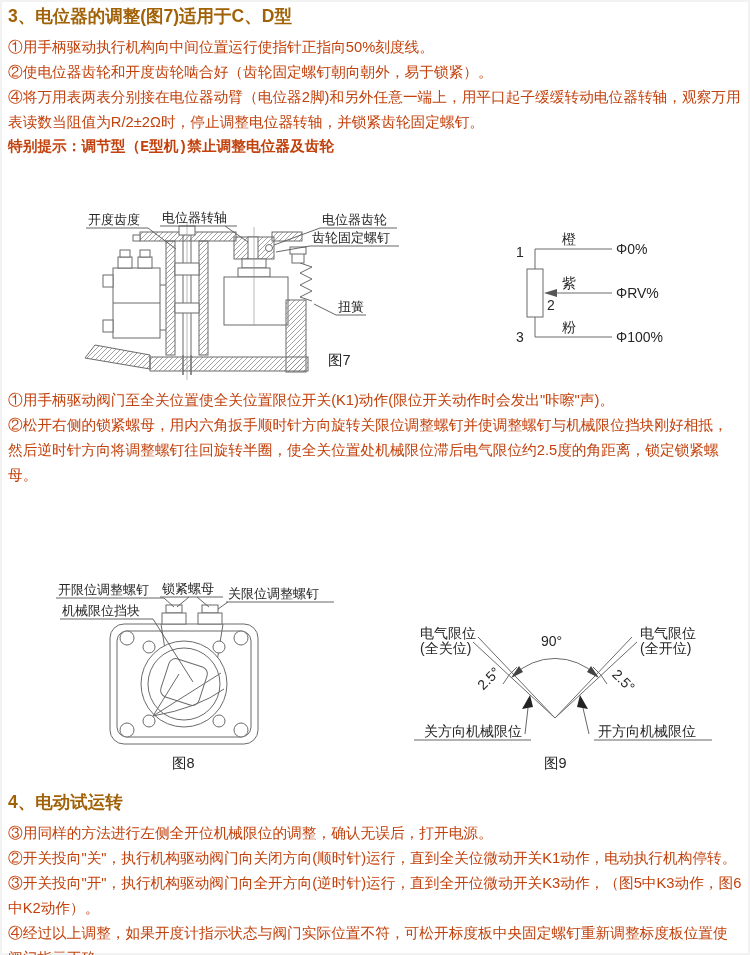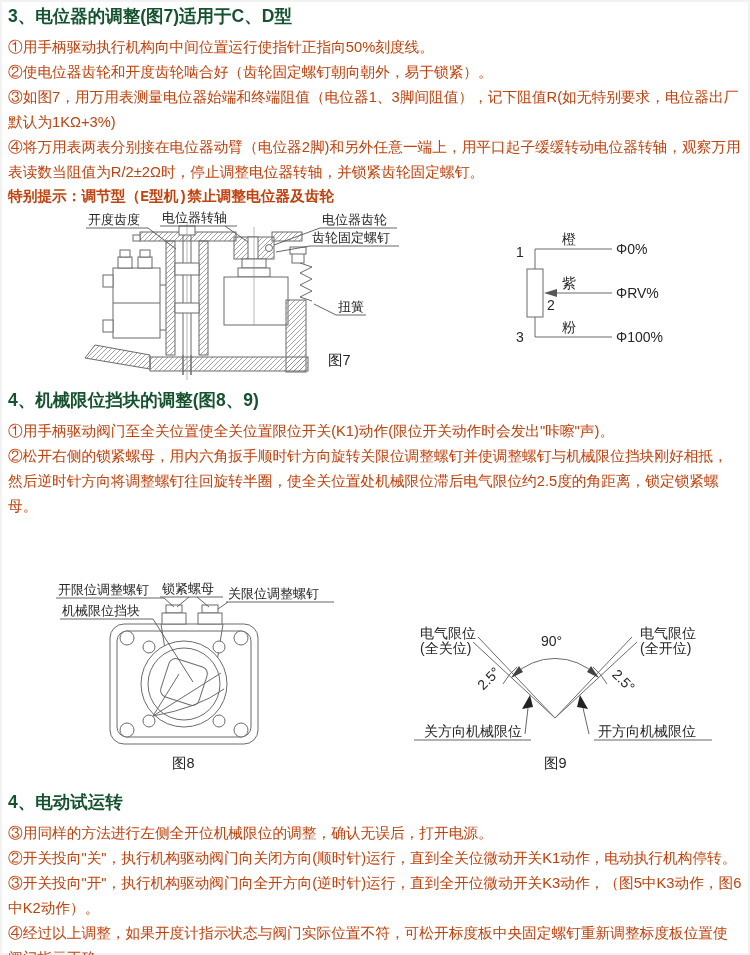--- a/index.html
+++ b/index.html
@@ -2,21 +2,21 @@
 <html><head>
 <meta charset="utf-8">
 <style>
   html,body{margin:0;padding:0;background:#ffffff;}
   .page{
     position:relative;width:750px;height:955px;background:#fff;overflow:hidden;
     font-family:"Liberation Sans",sans-serif;color:#1c1c1c;
     box-shadow:inset 0 0 0 2px #f2f2f2;
   }
   .sec{position:absolute;left:8px;width:734px;}
-  .sec h2{margin:0 0 7px 0;font-size:17.5px;line-height:24px;font-weight:bold;color:#14532d;}
+  .sec h2{margin:0 0 7px 0;font-size:17.5px;line-height:24px;font-weight:bold;color:#a16207;}
   .sec p{margin:0;font-size:14.7px;line-height:25px;color:#c2410c;}
   .sec p.bold{font-weight:bold;font-family:Liberation Mono, monospace;}
   svg{position:absolute;left:0;display:block;}
   svg text{font-family:"Liberation Sans",sans-serif;font-size:13px;fill:#262626;}
   svg text.cap{font-size:14.5px;}
   svg text.sch{font-size:14px;}
   .draw{stroke:#6b6b6b;stroke-width:1;fill:none;}
   .drawf{stroke:#6b6b6b;stroke-width:1;fill:#ffffff;}
   .hat{stroke:#6b6b6b;stroke-width:1;fill:url(#hatch);}
   .lead{stroke:#555;stroke-width:0.9;fill:none;}
@@ -24,21 +24,20 @@
 </style>
 </head>
 <body>
 
 <div class="page">
 
   <div class="sec" style="top:4px;">
     <h2>3、电位器的调整(图7)适用于C、D型</h2>
     <p>①用手柄驱动执行机构向中间位置运行使指针正指向50%刻度线。</p>
     <p>②使电位器齿轮和开度齿轮啮合好（齿轮固定螺钉朝向朝外，易于锁紧）。</p>
-    <p>③如图7，用万用表测量电位器始端和终端阻值（电位器1、3脚间阻值），记下阻值R(如无特别要求，电位器出厂默认为1KΩ+3%)</p>
     <p>④将万用表两表分别接在电位器动臂（电位器2脚)和另外任意一端上，用平口起子缓缓转动电位器转轴，观察万用表读数当阻值为R/2±2Ω时，停止调整电位器转轴，并锁紧齿轮固定螺钉。</p>
     <p class="bold">特别提示：调节型（E型机)禁止调整电位器及齿轮</p>
   </div>
 
   <svg style="top:205px;" width="750" height="181" viewBox="0 0 750 181">
     <defs>
       <pattern id="hatch" patternUnits="userSpaceOnUse" width="5" height="5">
         <path d="M0,5 L5,0" stroke="#8d8d8d" stroke-width="0.8"></path>
       </pattern>
     </defs>
@@ -131,21 +130,20 @@
       <text class="sch" x="562" y="39">橙</text>
       <text class="sch" x="562" y="83">紫</text>
       <text class="sch" x="562" y="127">粉</text>
       <text class="sch" x="616" y="49">Φ0%</text>
       <text class="sch" x="616" y="93">ΦRV%</text>
       <text class="sch" x="616" y="137">Φ100%</text>
     </g>
   </svg>
 
   <div class="sec" style="top:388px;">
-    <h2>4、机械限位挡块的调整(图8、9)</h2>
     <p>①用手柄驱动阀门至全关位置使全关位置限位开关(K1)动作(限位开关动作时会发出"咔嚓"声)。</p>
     <p>②松开右侧的锁紧螺母，用内六角扳手顺时针方向旋转关限位调整螺钉并使调整螺钉与机械限位挡块刚好相抵，然后逆时针方向将调整螺钉往回旋转半圈，使全关位置处机械限位滞后电气限位约2.5度的角距离，锁定锁紧螺母。</p>
   </div>
 
   <svg style="top:576px;" width="750" height="212" viewBox="0 0 750 212">
 
     <g>
       <rect class="drawf" x="110" y="48" width="148" height="120" rx="14"></rect>
       <rect class="draw" x="117" y="55" width="134" height="106" rx="10"></rect>
       <line class="draw" x1="161" y1="48" x2="168" y2="92"></line>

